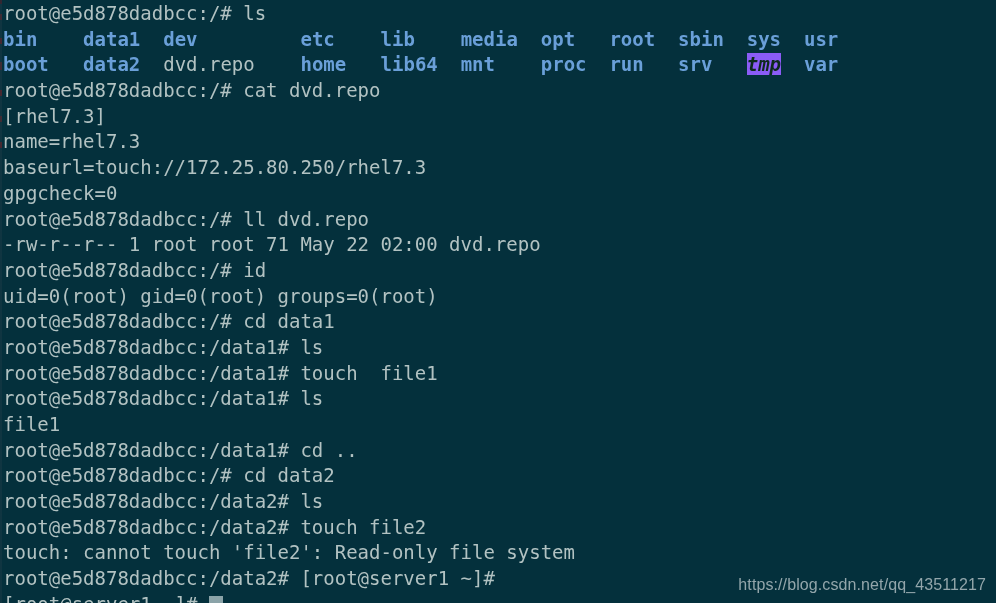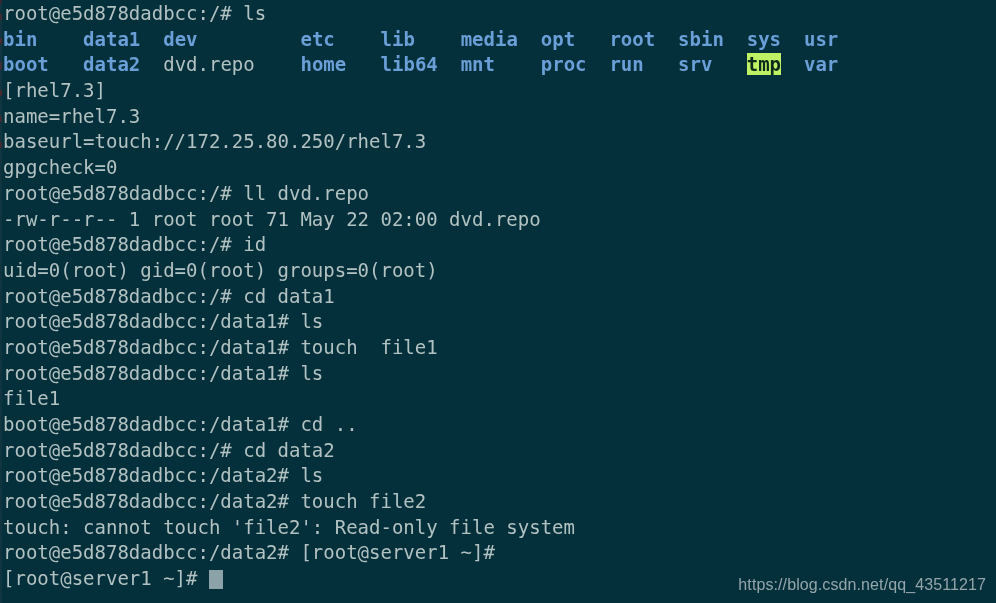--- a/index.html
+++ b/index.html
@@ -57,22 +57,23 @@
   .line {
     white-space: pre;
     height: 25.7px;
     letter-spacing: 0px;
   }
   .fg-default { color: #b2c2c2; }
   .fg-dir     { color: #6a9fd8; font-weight: bold; }
   .fg-file    { color: #b2c2c2; }
   .bg-sticky  {
     color: #0d2b1c;
-    background: #bef264;
+    background: #8b5cf6;
     font-weight: bold;
+    font-style: italic;
   }
   .cursor {
     display: inline-block;
     width: 14.4px;
     height: 19px;
     background: #8ba3a8;
     vertical-align: text-bottom;
   }
   #watermark {
     position: absolute;
@@ -89,34 +90,35 @@
 <body>
 
 <div id="terminal">
 
   <div id="edge-strip"></div>
 
   <div id="screen">
       <div class="line"><span class="fg-default">root@e5d878dadbcc:/# </span><span class="fg-default">ls</span></div>
       <div class="line"><span class="fg-dir">bin</span><span class="fg-default">    </span><span class="fg-dir">data1</span><span class="fg-default">  </span><span class="fg-dir">dev</span><span class="fg-default">         </span><span class="fg-dir">etc</span><span class="fg-default">    </span><span class="fg-dir">lib</span><span class="fg-default">    </span><span class="fg-dir">media</span><span class="fg-default">  </span><span class="fg-dir">opt</span><span class="fg-default">   </span><span class="fg-dir">root</span><span class="fg-default">  </span><span class="fg-dir">sbin</span><span class="fg-default">  </span><span class="fg-dir">sys</span><span class="fg-default">  </span><span class="fg-dir">usr</span></div>
       <div class="line"><span class="fg-dir">boot</span><span class="fg-default">   </span><span class="fg-dir">data2</span><span class="fg-default">  </span><span class="fg-file">dvd.repo</span><span class="fg-default">    </span><span class="fg-dir">home</span><span class="fg-default">   </span><span class="fg-dir">lib64</span><span class="fg-default">  </span><span class="fg-dir">mnt</span><span class="fg-default">    </span><span class="fg-dir">proc</span><span class="fg-default">  </span><span class="fg-dir">run</span><span class="fg-default">   </span><span class="fg-dir">srv</span><span class="fg-default">   </span><span class="bg-sticky">tmp</span><span class="fg-default">  </span><span class="fg-dir">var</span></div>
+      <div class="line"><span class="fg-default">root@e5d878dadbcc:/# cat dvd.repo</span></div>
       <div class="line"><span class="fg-default">[rhel7.3]</span></div>
       <div class="line"><span class="fg-default">name=rhel7.3</span></div>
       <div class="line"><span class="fg-default">baseurl=touch://172.25.80.250/rhel7.3</span></div>
       <div class="line"><span class="fg-default">gpgcheck=0</span></div>
       <div class="line"><span class="fg-default">root@e5d878dadbcc:/# ll dvd.repo</span></div>
       <div class="line"><span class="fg-default">-rw-r--r-- 1 root root 71 May 22 02:00 dvd.repo</span></div>
       <div class="line"><span class="fg-default">root@e5d878dadbcc:/# id</span></div>
       <div class="line"><span class="fg-default">uid=0(root) gid=0(root) groups=0(root)</span></div>
       <div class="line"><span class="fg-default">root@e5d878dadbcc:/# cd data1</span></div>
       <div class="line"><span class="fg-default">root@e5d878dadbcc:/data1# ls</span></div>
       <div class="line"><span class="fg-default">root@e5d878dadbcc:/data1# touch  file1</span></div>
       <div class="line"><span class="fg-default">root@e5d878dadbcc:/data1# ls</span></div>
       <div class="line"><span class="fg-default">file1</span></div>
-      <div class="line"><span class="fg-default">boot@e5d878dadbcc:/data1# cd ..</span></div>
+      <div class="line"><span class="fg-default">root@e5d878dadbcc:/data1# cd ..</span></div>
       <div class="line"><span class="fg-default">root@e5d878dadbcc:/# cd data2</span></div>
       <div class="line"><span class="fg-default">root@e5d878dadbcc:/data2# ls</span></div>
       <div class="line"><span class="fg-default">root@e5d878dadbcc:/data2# touch file2</span></div>
       <div class="line"><span class="fg-default">touch: cannot touch 'file2': Read-only file system</span></div>
       <div class="line"><span class="fg-default">root@e5d878dadbcc:/data2# [root@server1 ~]#</span></div>
       <div class="line"><span class="fg-default">[root@server1 ~]# </span><span class="cursor"></span></div>
     </div>
 
   <div id="watermark">https://blog.csdn.net/qq_43511217</div>
 

